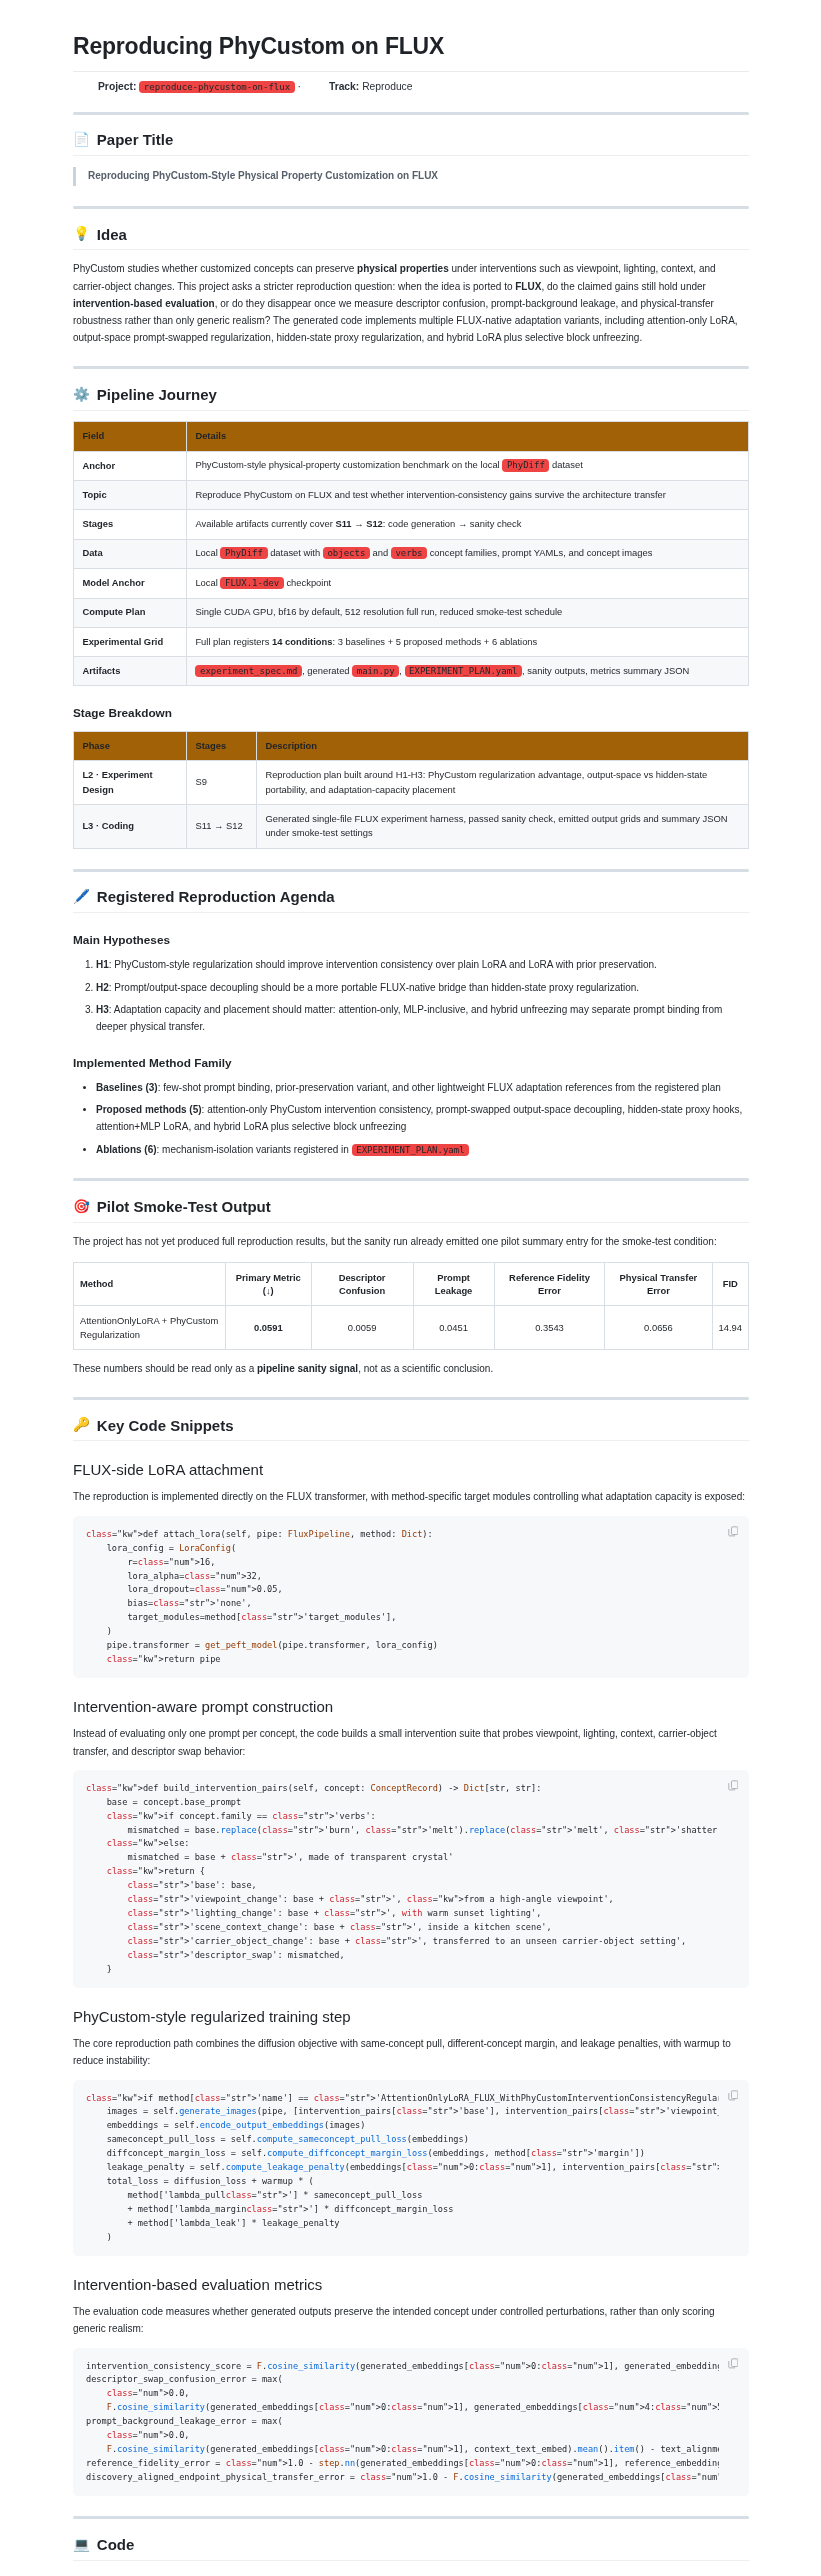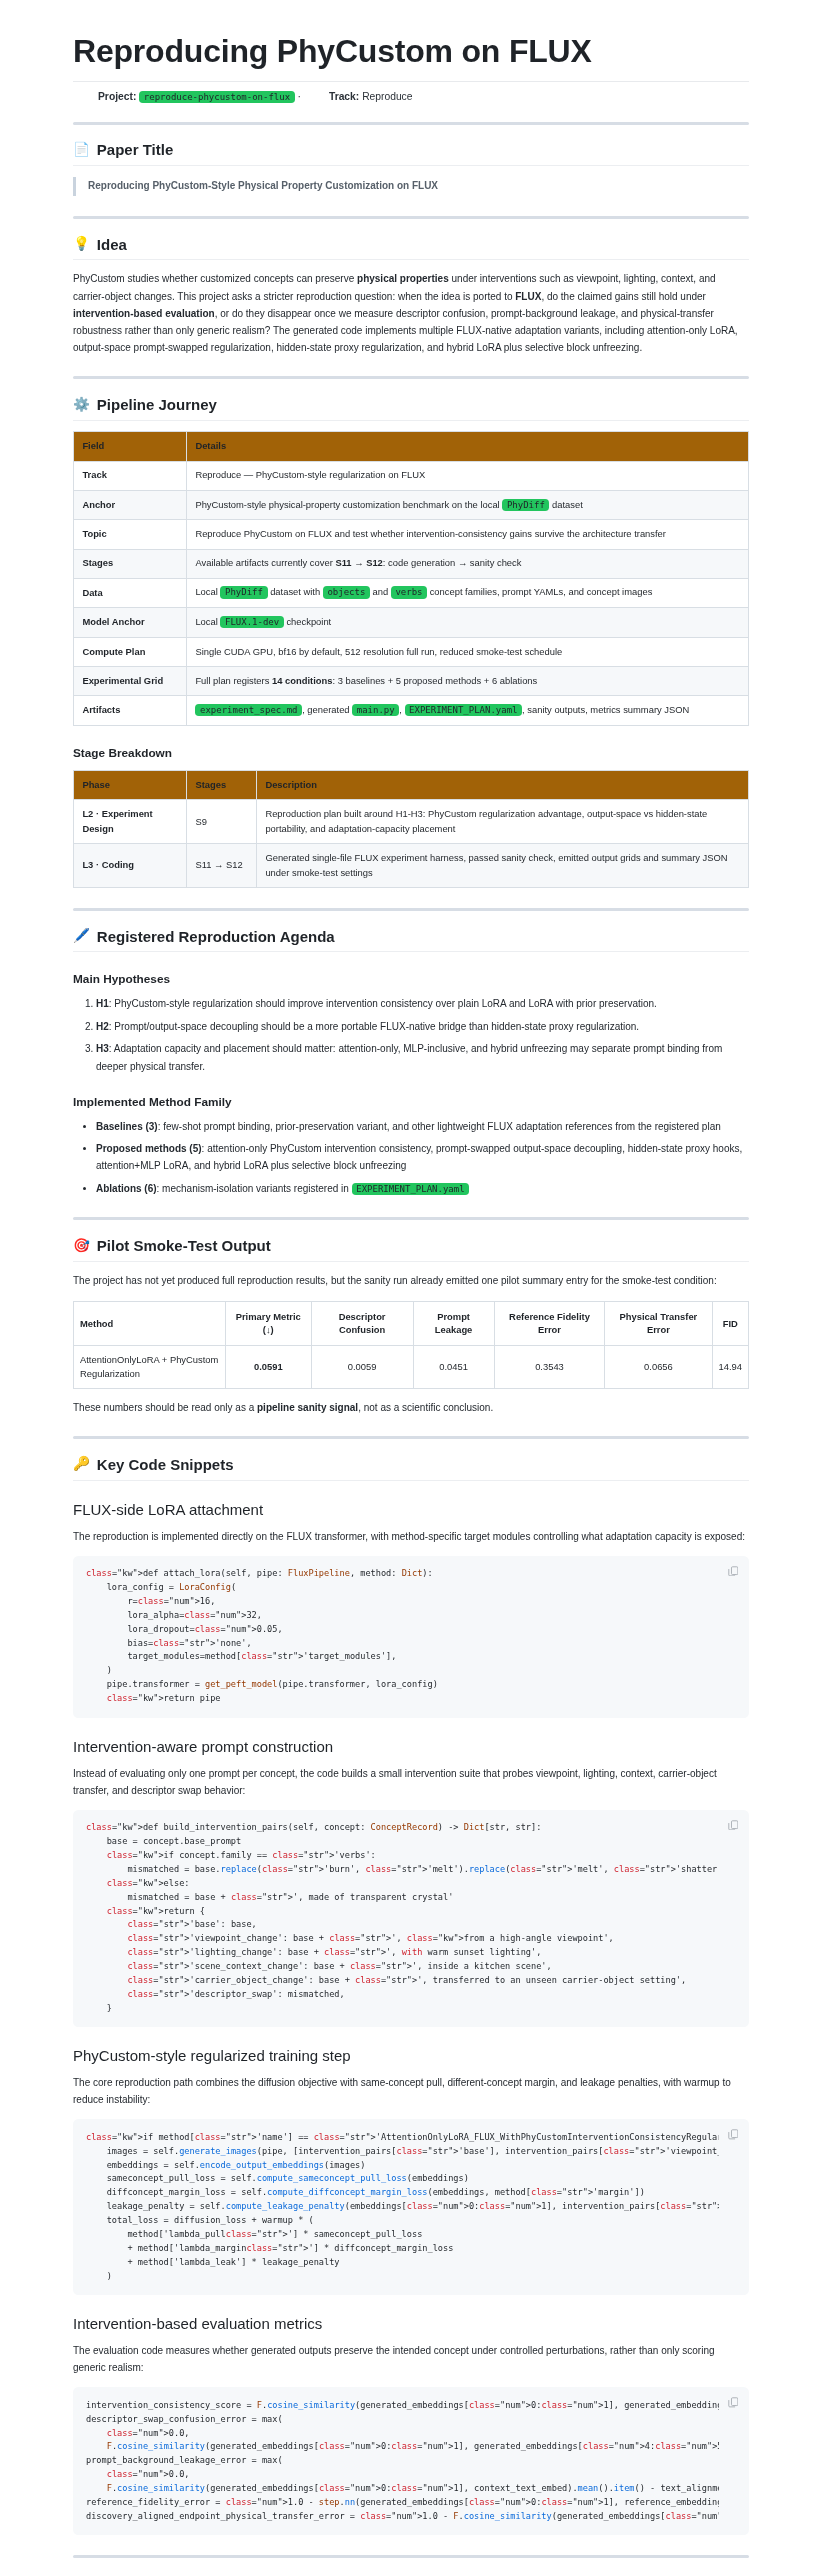--- a/index.html
+++ b/index.html
@@ -8,37 +8,37 @@
     background: #ffffff;
     font-family: "Liberation Sans", sans-serif;
     color: #1f2328;
   }
   body { width: 822px; }
   .page {
     width: 822px;
     padding: 33px 73px 27px 73px;
   }
   h1.doc-title {
-    font-size: 32px;
+    font-size: 23px;
     font-weight: bold;
     letter-spacing: -0.2px;
     margin: 0 0 9px 0;
     padding-bottom: 10.7px;
     border-bottom: 0.8px solid #e8eaed;
     color: #1f2328;
   }
   .meta-line {
     font-size: 10.3px;
     color: #2b3138;
     margin: 3px 0 20px 0;
   }
   .meta-line b { font-weight: bold; padding-left: 25px; }
   code.inline {
     font-family: "DejaVu Sans Mono", monospace;
-    background: #22c55e;
+    background: #ef4444;
     border-radius: 3.8px;
     padding: 1.1px 4.6px;
     font-size: 9px;
     color: #1f2328;
     white-space: nowrap;
   }
   .hr-thick {
     height: 3px;
     background: #d7dde5;
     border: 0;
@@ -191,24 +191,20 @@
   </h2>
 
   <table class="grid">
     <thead>
       <tr>
         <th>Field</th>
         <th>Details</th>
       </tr>
     </thead>
     <tbody>
-      <tr>
-        <td class="k">Track</td>
-        <td>Reproduce — PhyCustom-style regularization on FLUX</td>
-      </tr>
       <tr>
         <td class="k">Anchor</td>
         <td><span>PhyCustom-style physical-property customization benchmark on the local </span><code class="inline">PhyDiff</code><span> dataset</span></td>
       </tr>
       <tr>
         <td class="k">Topic</td>
         <td>Reproduce PhyCustom on FLUX and test whether intervention-consistency gains survive the architecture transfer</td>
       </tr>
       <tr>
         <td class="k">Stages</td>

